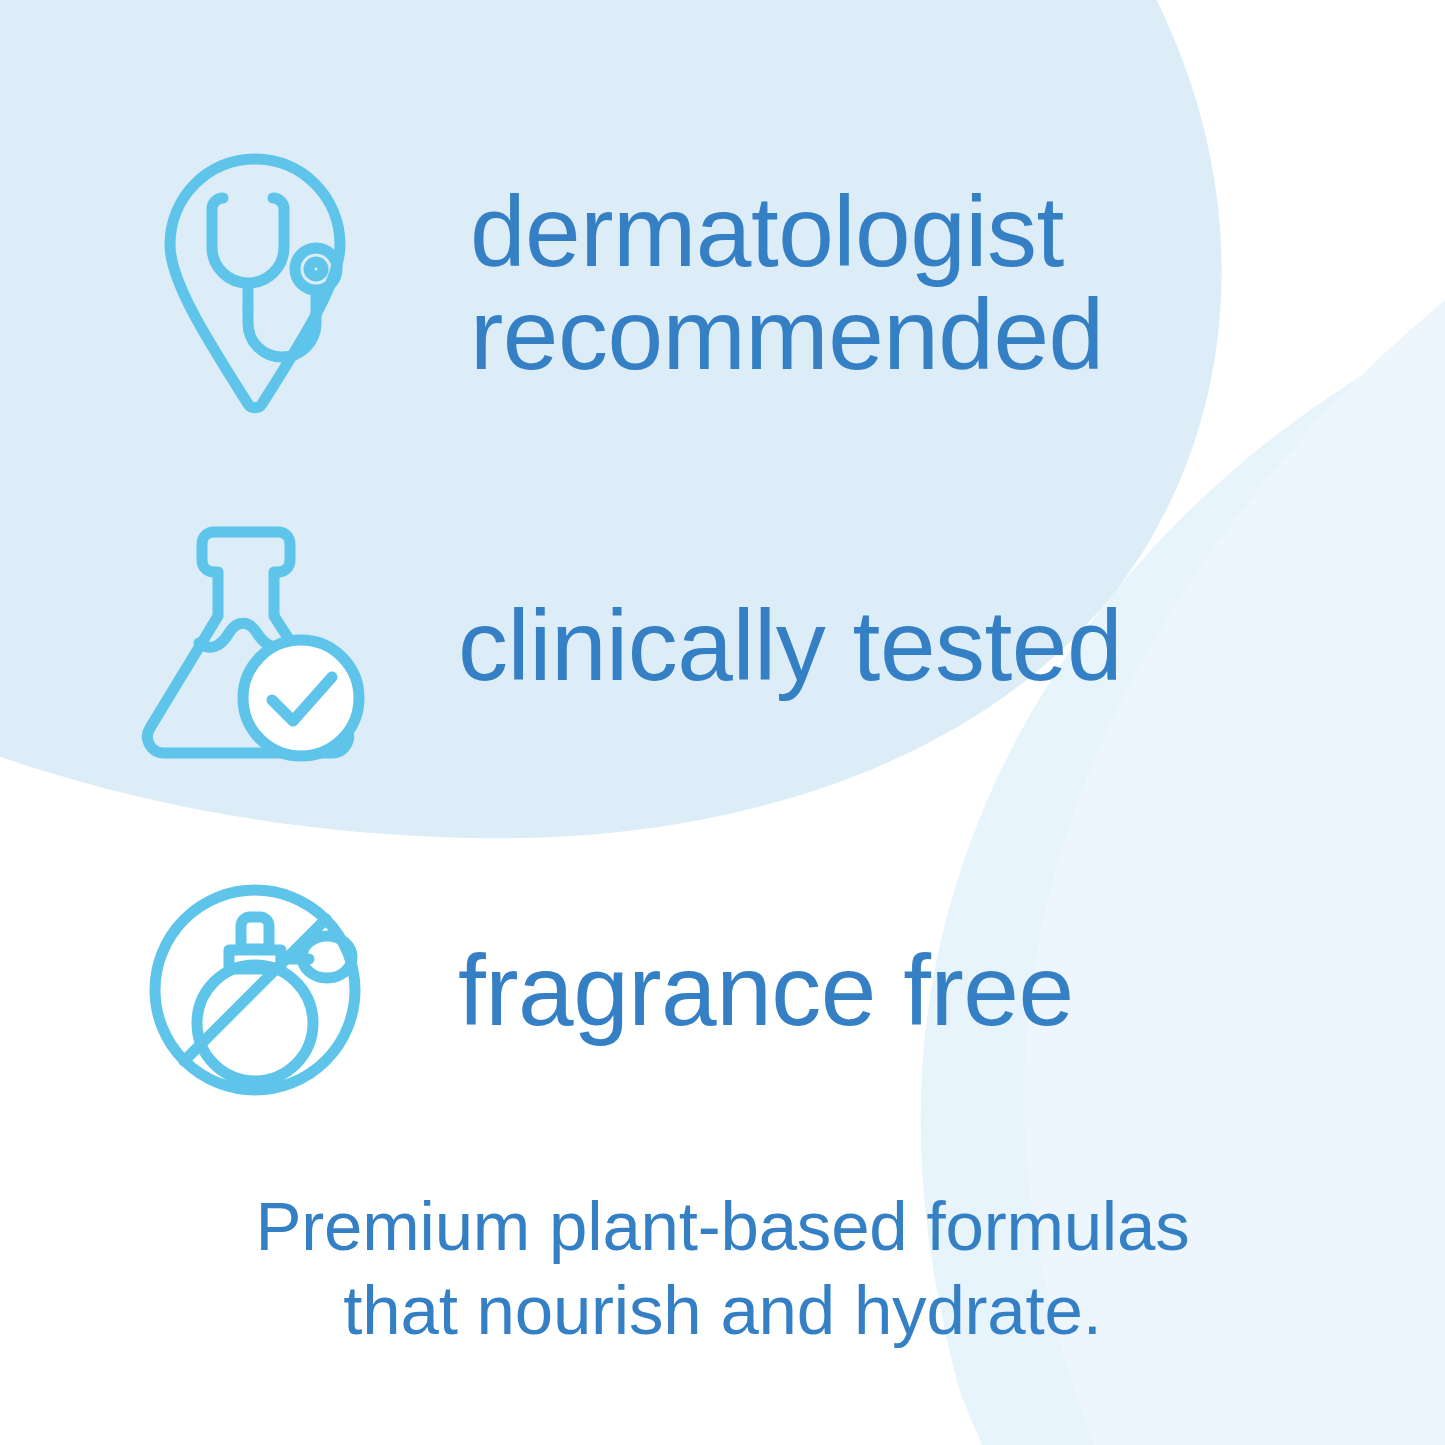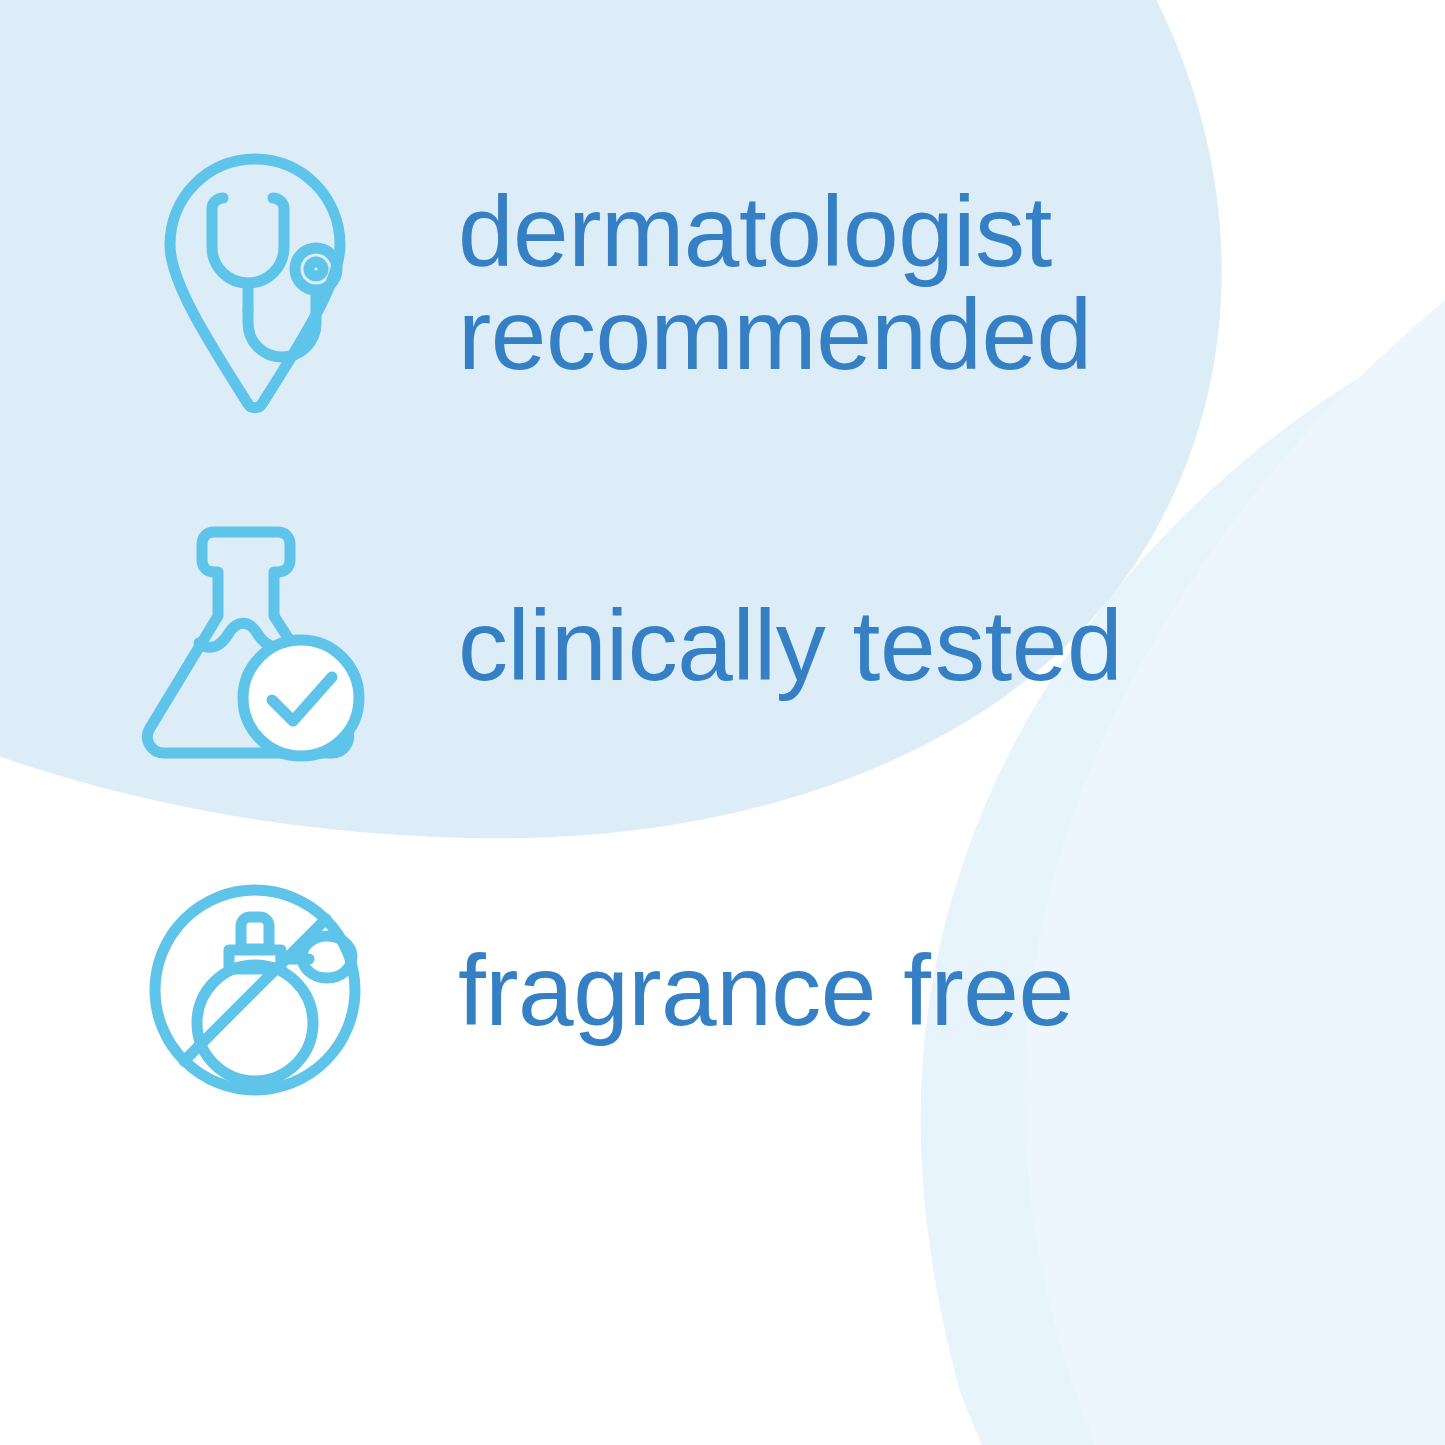--- a/index.html
+++ b/index.html
@@ -41,21 +41,21 @@
   }
   .feature-label {
     color: #3580C4;
     font-size: 96px;
     line-height: 1.03;
     letter-spacing: -0.5px;
     white-space: pre-line;
     margin-left: 88px;
   }
 
-  #row-derm      { top: 150px;  height: 270px; }
+  #row-derm      { top: 150px;  height: 270px; gap: 12px; }
   #row-clinical  { top: 520px;  height: 250px; }
   #row-fragrance { top: 880px;  height: 220px; }
 
   #row-derm .feature-label     { font-size: 100px; margin-top: -4px; }
   #row-clinical .feature-label { font-size: 100px; }
   #row-fragrance .feature-label{ font-size: 100px; text-align: center; }
 
   
   #caption {
     position: absolute;
@@ -199,14 +199,16 @@
 
         <path d="M135,78 L163,78"></path>
 
         <ellipse cx="181" cy="76" rx="25" ry="21"></ellipse>
       </svg>
     </div>
 
     <div class="feature-label">fragrance free</div>
   </div>
 
+  <div id="caption">Premium plant-based formulas
+that nourish and hydrate.</div>
 
 </div>
 
 </body></html>

